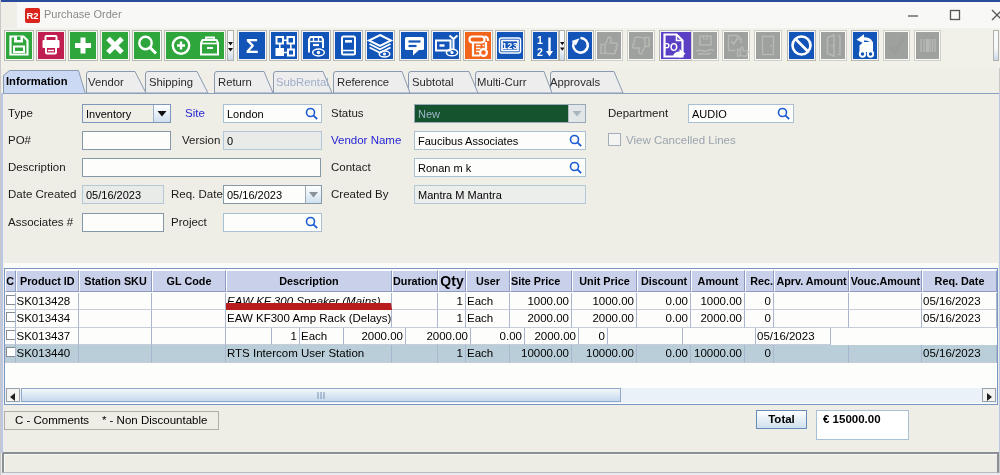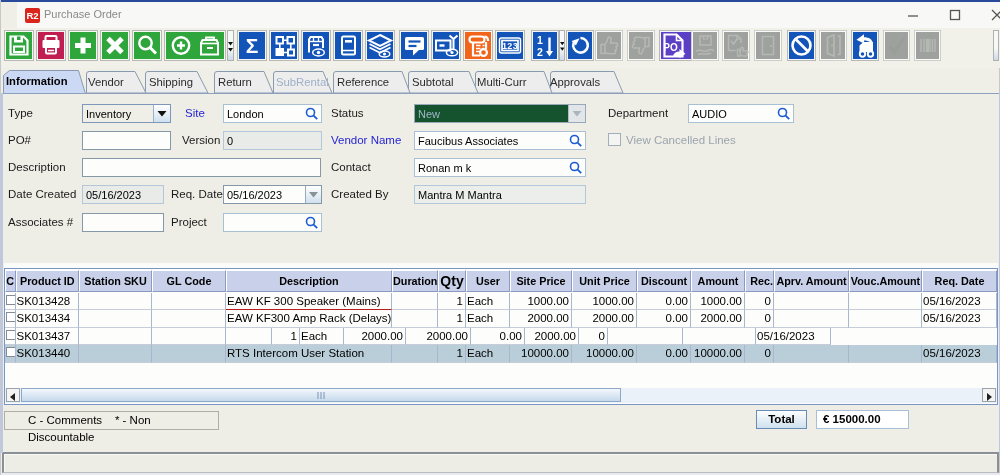--- a/index.html
+++ b/index.html
@@ -360,38 +360,38 @@
   <div id="grid" style="position:absolute;left:3px;top:174px;width:994px;height:137px;background:#fdfdfc;border:1px solid #7a94c4">
     <div id="ghead" style="position:absolute;left:0;top:1px;height:22px;display:flex">
           <div style="width:10.5px;height:22px;background:#c9d0ea;border-top:1px solid #fff;border-left:1px solid #fff;border-right:1px solid #8c9ac0;border-bottom:1px solid #8c9ac0;box-sizing:border-box;font-size:10.8px;font-weight:bold;text-align:center;line-height:20px;overflow:hidden;white-space:nowrap">C</div>
           <div style="width:63.5px;height:22px;background:#c9d0ea;border-top:1px solid #fff;border-left:1px solid #fff;border-right:1px solid #8c9ac0;border-bottom:1px solid #8c9ac0;box-sizing:border-box;font-size:10.8px;font-weight:bold;text-align:center;line-height:20px;overflow:hidden;white-space:nowrap">Product ID</div>
           <div style="width:73px;height:22px;background:#c9d0ea;border-top:1px solid #fff;border-left:1px solid #fff;border-right:1px solid #8c9ac0;border-bottom:1px solid #8c9ac0;box-sizing:border-box;font-size:10.8px;font-weight:bold;text-align:center;line-height:20px;overflow:hidden;white-space:nowrap">Station SKU</div>
           <div style="width:74px;height:22px;background:#c9d0ea;border-top:1px solid #fff;border-left:1px solid #fff;border-right:1px solid #8c9ac0;border-bottom:1px solid #8c9ac0;box-sizing:border-box;font-size:10.8px;font-weight:bold;text-align:center;line-height:20px;overflow:hidden;white-space:nowrap">GL Code</div>
           <div style="width:166px;height:22px;background:#c9d0ea;border-top:1px solid #fff;border-left:1px solid #fff;border-right:1px solid #8c9ac0;border-bottom:1px solid #8c9ac0;box-sizing:border-box;font-size:10.8px;font-weight:bold;text-align:center;line-height:20px;overflow:hidden;white-space:nowrap">Description</div>
           <div style="width:46px;height:22px;background:#c9d0ea;border-top:1px solid #fff;border-left:1px solid #fff;border-right:1px solid #8c9ac0;border-bottom:1px solid #8c9ac0;box-sizing:border-box;font-size:10.8px;font-weight:bold;text-align:center;line-height:20px;overflow:hidden;white-space:nowrap">Duration</div>
           <div style="width:28px;height:22px;background:#c9d0ea;border-top:1px solid #fff;border-left:1px solid #fff;border-right:1px solid #8c9ac0;border-bottom:1px solid #8c9ac0;box-sizing:border-box;font-size:14px;font-weight:bold;text-align:center;line-height:20px;overflow:hidden;white-space:nowrap">Qty</div>
           <div style="width:44px;height:22px;background:#c9d0ea;border-top:1px solid #fff;border-left:1px solid #fff;border-right:1px solid #8c9ac0;border-bottom:1px solid #8c9ac0;box-sizing:border-box;font-size:10.8px;font-weight:bold;text-align:center;line-height:20px;overflow:hidden;white-space:nowrap">User</div>
-          <div style="width:62px;height:22px;background:#c9d0ea;border-top:1px solid #fff;border-left:1px solid #fff;border-right:1px solid #8c9ac0;border-bottom:1px solid #8c9ac0;box-sizing:border-box;font-size:10.8px;font-weight:bold;text-align:center;line-height:20px;overflow:hidden;white-space:nowrap">Site Price</div>
+          <div style="width:62px;height:22px;background:#c9d0ea;border-top:1px solid #fff;border-left:1px solid #fff;border-right:1px solid #8c9ac0;border-bottom:1px solid #8c9ac0;box-sizing:border-box;font-size:10.8px;font-weight:bold;line-height:20px;overflow:hidden;white-space:nowrap">Site Price</div>
           <div style="width:65px;height:22px;background:#c9d0ea;border-top:1px solid #fff;border-left:1px solid #fff;border-right:1px solid #8c9ac0;border-bottom:1px solid #8c9ac0;box-sizing:border-box;font-size:10.8px;font-weight:bold;text-align:center;line-height:20px;overflow:hidden;white-space:nowrap">Unit Price</div>
           <div style="width:54px;height:22px;background:#c9d0ea;border-top:1px solid #fff;border-left:1px solid #fff;border-right:1px solid #8c9ac0;border-bottom:1px solid #8c9ac0;box-sizing:border-box;font-size:10.8px;font-weight:bold;text-align:center;line-height:20px;overflow:hidden;white-space:nowrap">Discount</div>
           <div style="width:54px;height:22px;background:#c9d0ea;border-top:1px solid #fff;border-left:1px solid #fff;border-right:1px solid #8c9ac0;border-bottom:1px solid #8c9ac0;box-sizing:border-box;font-size:10.8px;font-weight:bold;text-align:center;line-height:20px;overflow:hidden;white-space:nowrap">Amount</div>
           <div style="width:29px;height:22px;background:#c9d0ea;border-top:1px solid #fff;border-left:1px solid #fff;border-right:1px solid #8c9ac0;border-bottom:1px solid #8c9ac0;box-sizing:border-box;font-size:10.8px;font-weight:bold;text-align:right;line-height:20px;overflow:hidden;white-space:nowrap">Rec.</div>
           <div style="width:75px;height:22px;background:#c9d0ea;border-top:1px solid #fff;border-left:1px solid #fff;border-right:1px solid #8c9ac0;border-bottom:1px solid #8c9ac0;box-sizing:border-box;font-size:10.8px;font-weight:bold;text-align:center;line-height:20px;overflow:hidden;white-space:nowrap">Aprv. Amount</div>
           <div style="width:73px;height:22px;background:#c9d0ea;border-top:1px solid #fff;border-left:1px solid #fff;border-right:1px solid #8c9ac0;border-bottom:1px solid #8c9ac0;box-sizing:border-box;font-size:10.8px;font-weight:bold;text-align:center;line-height:20px;overflow:hidden;white-space:nowrap">Vouc.Amount</div>
           <div style="width:75px;height:22px;background:#c9d0ea;border-top:1px solid #fff;border-left:1px solid #fff;border-right:1px solid #8c9ac0;border-bottom:1px solid #8c9ac0;box-sizing:border-box;font-size:10.8px;font-weight:bold;text-align:center;line-height:20px;overflow:hidden;white-space:nowrap">Req. Date</div>
         </div>
     <div id="gbody" style="position:absolute;left:0;top:24px">
           <div style="display:flex;height:17.4px;background:transparent">
             <div style="width:10.5px;box-sizing:border-box;border-right:1px solid #aab6ce;border-bottom:1px solid #c6ccd8;font-size:11.5px;line-height:16px;overflow:hidden;white-space:nowrap;padding-left:1px;">
               <div style="width:10px;height:10px;background:#fff;border:1px solid #848c94;margin:2px 0 0 0px"></div>
             </div>
             <div style="width:63.5px;box-sizing:border-box;border-right:1px solid #aab6ce;border-bottom:1px solid #c6ccd8;font-size:11.5px;line-height:16px;overflow:hidden;white-space:nowrap;padding-left:1px;">SK013428</div>
             <div style="width:73px;box-sizing:border-box;border-right:1px solid #aab6ce;border-bottom:1px solid #c6ccd8;font-size:11.5px;line-height:16px;overflow:hidden;white-space:nowrap;padding-left:1px;"></div>
             <div style="width:74px;box-sizing:border-box;border-right:1px solid #aab6ce;border-bottom:1px solid #c6ccd8;font-size:11.5px;line-height:16px;overflow:hidden;white-space:nowrap;padding-left:1px;"></div>
-            <div style="width:166px;box-sizing:border-box;border-right:1px solid #aab6ce;border-bottom:1px solid #b91c1c;font-size:11.5px;line-height:16px;overflow:hidden;white-space:nowrap;padding-left:1px;">EAW KF 300 Speaker (Mains)</div>
+            <div style="width:166px;box-sizing:border-box;border-right:1px solid #aab6ce;border-bottom:7px solid #b91c1c;font-size:11.5px;line-height:16px;overflow:hidden;white-space:nowrap;padding-left:1px;font-style:italic;">EAW KF 300 Speaker (Mains)</div>
             <div style="width:46px;box-sizing:border-box;border-right:1px solid #aab6ce;border-bottom:1px solid #c6ccd8;font-size:11.5px;line-height:16px;overflow:hidden;white-space:nowrap;padding-left:1px;"></div>
             <div style="width:28px;box-sizing:border-box;border-right:1px solid #aab6ce;border-bottom:1px solid #c6ccd8;font-size:11.5px;line-height:16px;overflow:hidden;white-space:nowrap;text-align:right;padding-right:2px;">1</div>
             <div style="width:44px;box-sizing:border-box;border-right:1px solid #aab6ce;border-bottom:1px solid #c6ccd8;font-size:11.5px;line-height:16px;overflow:hidden;white-space:nowrap;padding-left:1px;">Each</div>
             <div style="width:62px;box-sizing:border-box;border-right:1px solid #aab6ce;border-bottom:1px solid #c6ccd8;font-size:11.5px;line-height:16px;overflow:hidden;white-space:nowrap;text-align:right;padding-right:2px;">1000.00</div>
             <div style="width:65px;box-sizing:border-box;border-right:1px solid #aab6ce;border-bottom:1px solid #c6ccd8;font-size:11.5px;line-height:16px;overflow:hidden;white-space:nowrap;text-align:right;padding-right:2px;">1000.00</div>
             <div style="width:54px;box-sizing:border-box;border-right:1px solid #aab6ce;border-bottom:1px solid #c6ccd8;font-size:11.5px;line-height:16px;overflow:hidden;white-space:nowrap;text-align:right;padding-right:2px;">0.00</div>
             <div style="width:54px;box-sizing:border-box;border-right:1px solid #aab6ce;border-bottom:1px solid #c6ccd8;font-size:11.5px;line-height:16px;overflow:hidden;white-space:nowrap;text-align:right;padding-right:2px;">1000.00</div>
             <div style="width:29px;box-sizing:border-box;border-right:1px solid #aab6ce;border-bottom:1px solid #c6ccd8;font-size:11.5px;line-height:16px;overflow:hidden;white-space:nowrap;text-align:right;padding-right:2px;">0</div>
             <div style="width:75px;box-sizing:border-box;border-right:1px solid #aab6ce;border-bottom:1px solid #c6ccd8;font-size:11.5px;line-height:16px;overflow:hidden;white-space:nowrap;padding-left:1px;"></div>
             <div style="width:73px;box-sizing:border-box;border-right:1px solid #aab6ce;border-bottom:1px solid #c6ccd8;font-size:11.5px;line-height:16px;overflow:hidden;white-space:nowrap;padding-left:1px;"></div>
@@ -465,22 +465,22 @@
         <svg width="600" height="12" style="position:absolute;left:0;top:0">
               <path d="M296 3 v7 M299 3 v7 M302 3 v7" stroke="#7a92b5" stroke-width="1"></path>
             </svg>
       </div>
       <div style="position:absolute;left:977px;top:0px;width:14px;height:14px;background:#f4f4f2;border:1px solid #9aa2aa"><svg width="12" height="12">
               <path d="M4 2 v8 l5 -4 z" fill="#222"></path>
             </svg></div>
     </div>
   </div>
 
-  <div style="position:absolute;left:3px;top:317px;width:215px;height:19px;border:1px solid #b0aea6;font-size:11.5px;line-height:17px;padding-left:23px;color:#000">C - Comments&nbsp;&nbsp;&nbsp;&nbsp;* - Non Discountable</div>
+  <div style="position:absolute;left:3px;top:317px;width:215px;height:19px;border:1px solid #b0aea6;font-size:11.5px;line-height:17px;padding-left:10px;color:#000">C - Comments&nbsp;&nbsp;&nbsp;&nbsp;* - Non Discountable</div>
   <div style="position:absolute;left:755px;top:316px;width:51px;height:19px;background:linear-gradient(#fdfefe,#cfe0ee);border:1px solid #688cb8;font-size:11.5px;font-weight:bold;text-align:center;line-height:17px">Total</div>
-  <div style="position:absolute;left:815px;top:316px;width:93px;height:19px;background:#fff;border:1px solid #a8c0d8;font-size:11.5px;font-weight:bold;line-height:17px;padding-left:6px">€ 15000.00</div>
+  <div style="position:absolute;left:815px;top:316px;width:93px;height:30px;background:#fff;border:1px solid #a8c0d8;font-size:11.5px;font-weight:bold;line-height:17px;padding-left:6px">€ 15000.00</div>
 </div>
 
 <div id="statusbar" style="position:absolute; left:1px; top:452px; width:997px; height:21px; background:#eeede5; border:2px solid #8a9096; border-bottom-width:1px; border-bottom-color:#b8bcc0; box-shadow:inset 1px 1px 0 #f8f8f4;"></div>
 <div style="position:absolute; left:0; top:473px; width:1000px; height:2px; background:#e9e9f0;"></div>
 <div style="position:absolute; left:0; top:93px; width:2px; height:360px; background:#bac7e5;"></div>
 <div style="position:absolute; left:998px; top:93px; width:2px; height:360px; background:#bac7e5;"></div>
 </div>
 
 </body></html>

